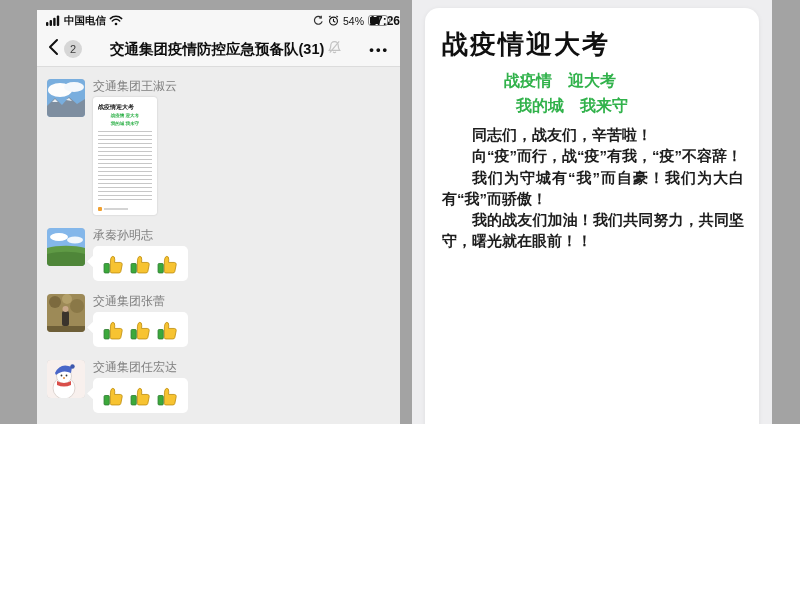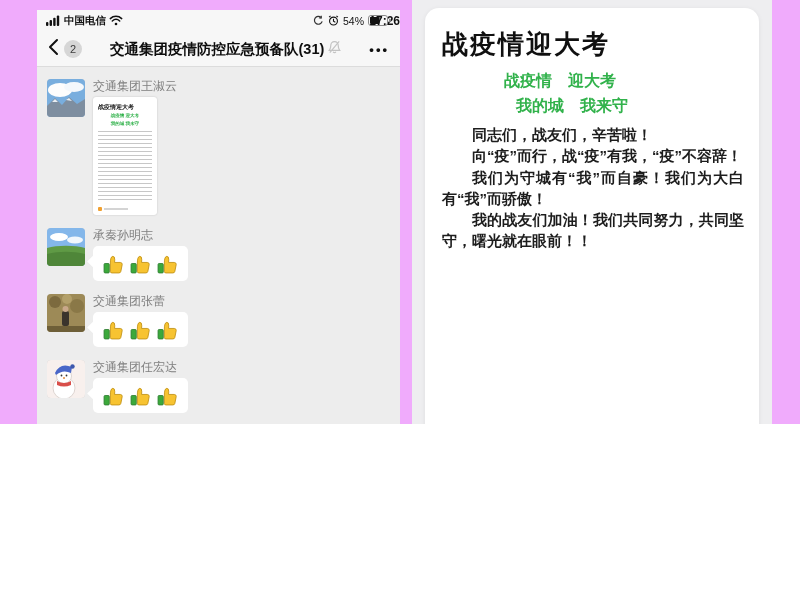--- a/index.html
+++ b/index.html
@@ -1,16 +1,16 @@
 <!DOCTYPE html>
 <html><head>
 <meta charset="utf-8">
 <style>
   html,body{margin:0;padding:0;}
-  .canvas{position:relative;width:800px;height:424px;background:#f0abfc;overflow:hidden;
+  .canvas{position:relative;width:800px;height:424px;background:#a3a3a3;overflow:hidden;
           font-family:"Liberation Sans",sans-serif;-webkit-font-smoothing:antialiased;}
 
   
   .phone{position:absolute;left:37px;top:10px;width:363px;height:568px;background:#ededed;overflow:hidden;}
   .statusbar{position:relative;height:22px;background:#f7f7f7;display:flex;align-items:center;padding:0 9px;font-size:11px;color:#111;}
   .sb-left{display:flex;align-items:center;gap:3px;z-index:1;}
   .sb-carrier{font-weight:700;font-size:10.5px;}
   .sb-time{position:absolute;left:0;right:0;text-align:right;font-weight:700;font-size:12px;}
   .sb-right{margin-left:auto;display:flex;align-items:center;gap:4px;z-index:1;}
   .sb-batt{font-size:10.5px;}

